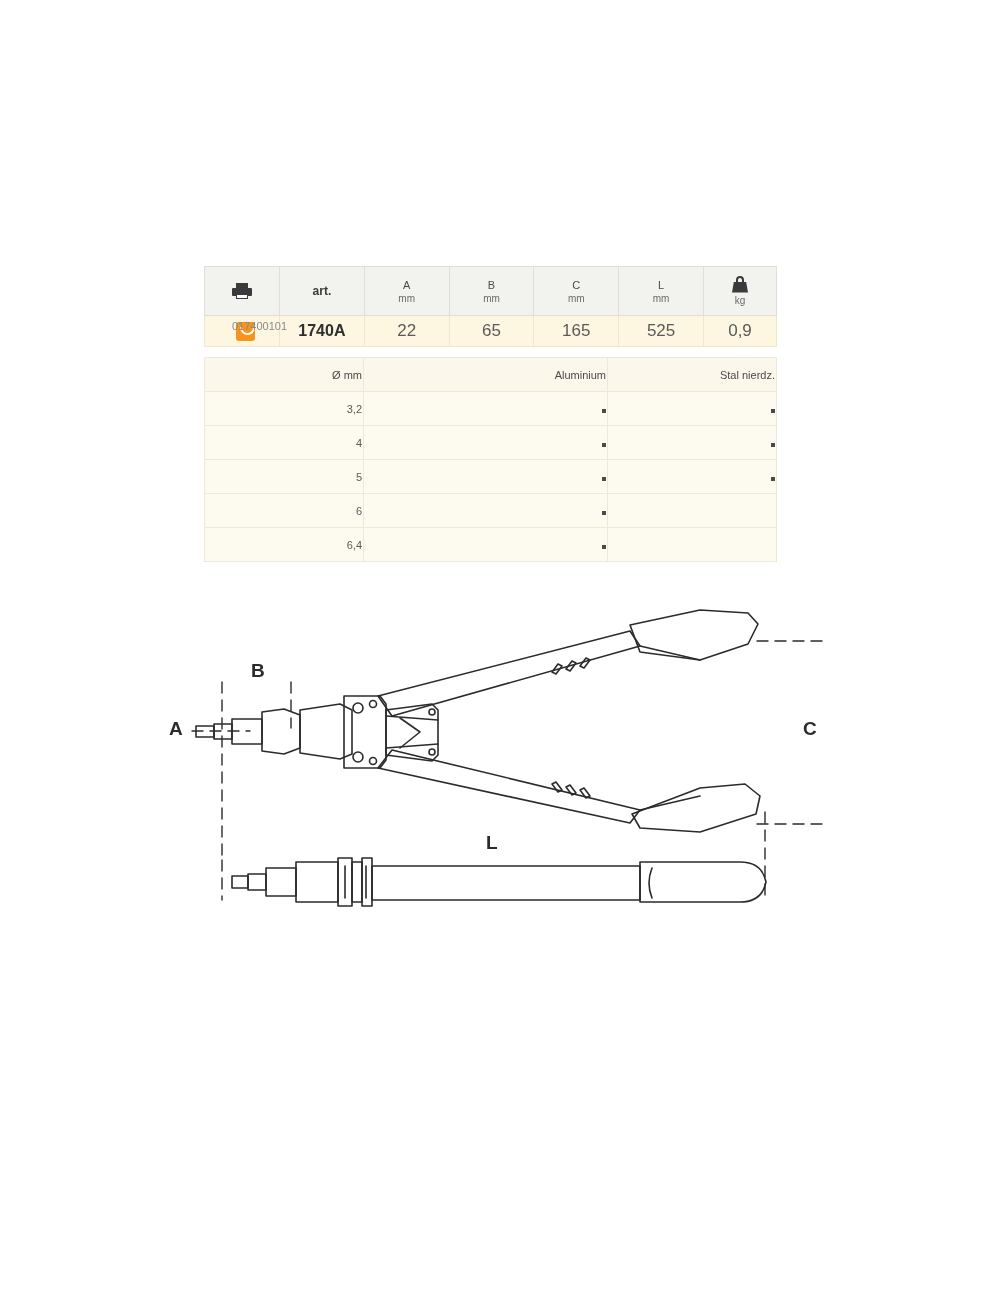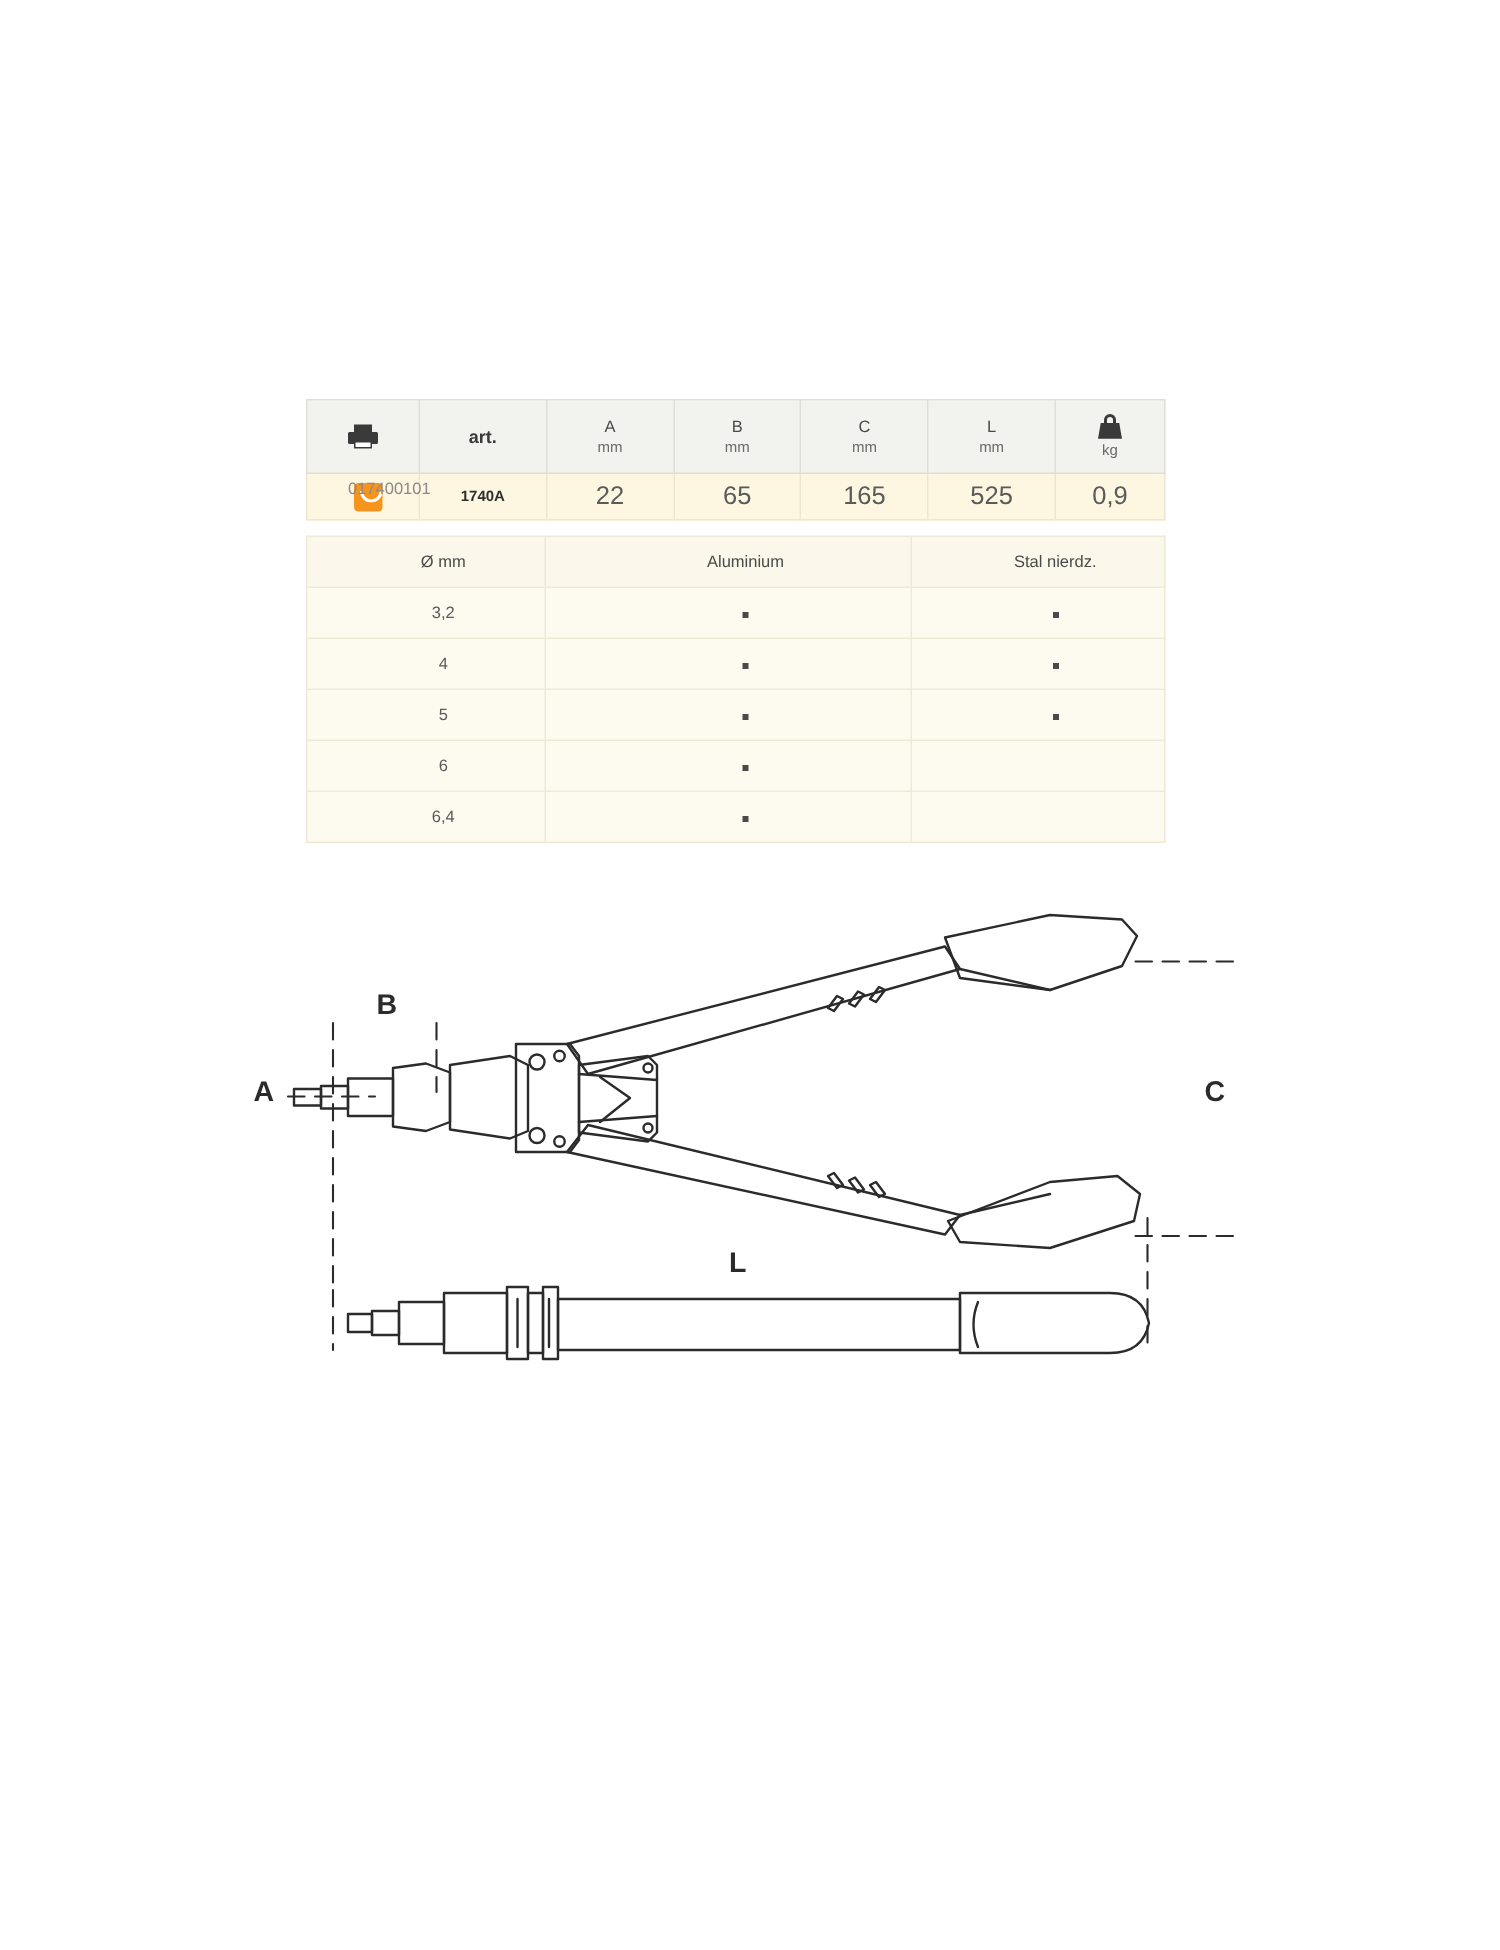--- a/index.html
+++ b/index.html
@@ -65,21 +65,21 @@
   
   tr.data td {
     background: #fdf6e0;
     height: 28px;
     font-size: 17px;
     border-color: #eee6cf;
   }
   tr.data td.artv {
     font-weight: bold;
     color: #2f2f2f;
-    font-size: 10px;
+    font-size: 16px;
   }
   td.flagcell {
     width: 36px;
     background: #fdf6e0;
     padding: 0;
   }
   tr.head td.flagcell { background: #f2f2ef; }
   .flag-badge {
     width: 19px;
     height: 19px;
@@ -157,21 +157,21 @@
     top: 357px;
     width: 573px;
   }
   table.dia {
     border-collapse: collapse;
     width: 100%;
     table-layout: fixed;
   }
   table.dia td {
     border: 1px solid #efe9d8;
-    text-align: center;
+    text-align: right;
     vertical-align: middle;
     font-size: 11px;
     color: #5a5a5a;
     background: #fdfaf0;
     height: 31px;
     padding-left: 24px;
   }
   table.dia tr.dhead td {
     background: #fbf7ea;
     color: #4a4a4a;

